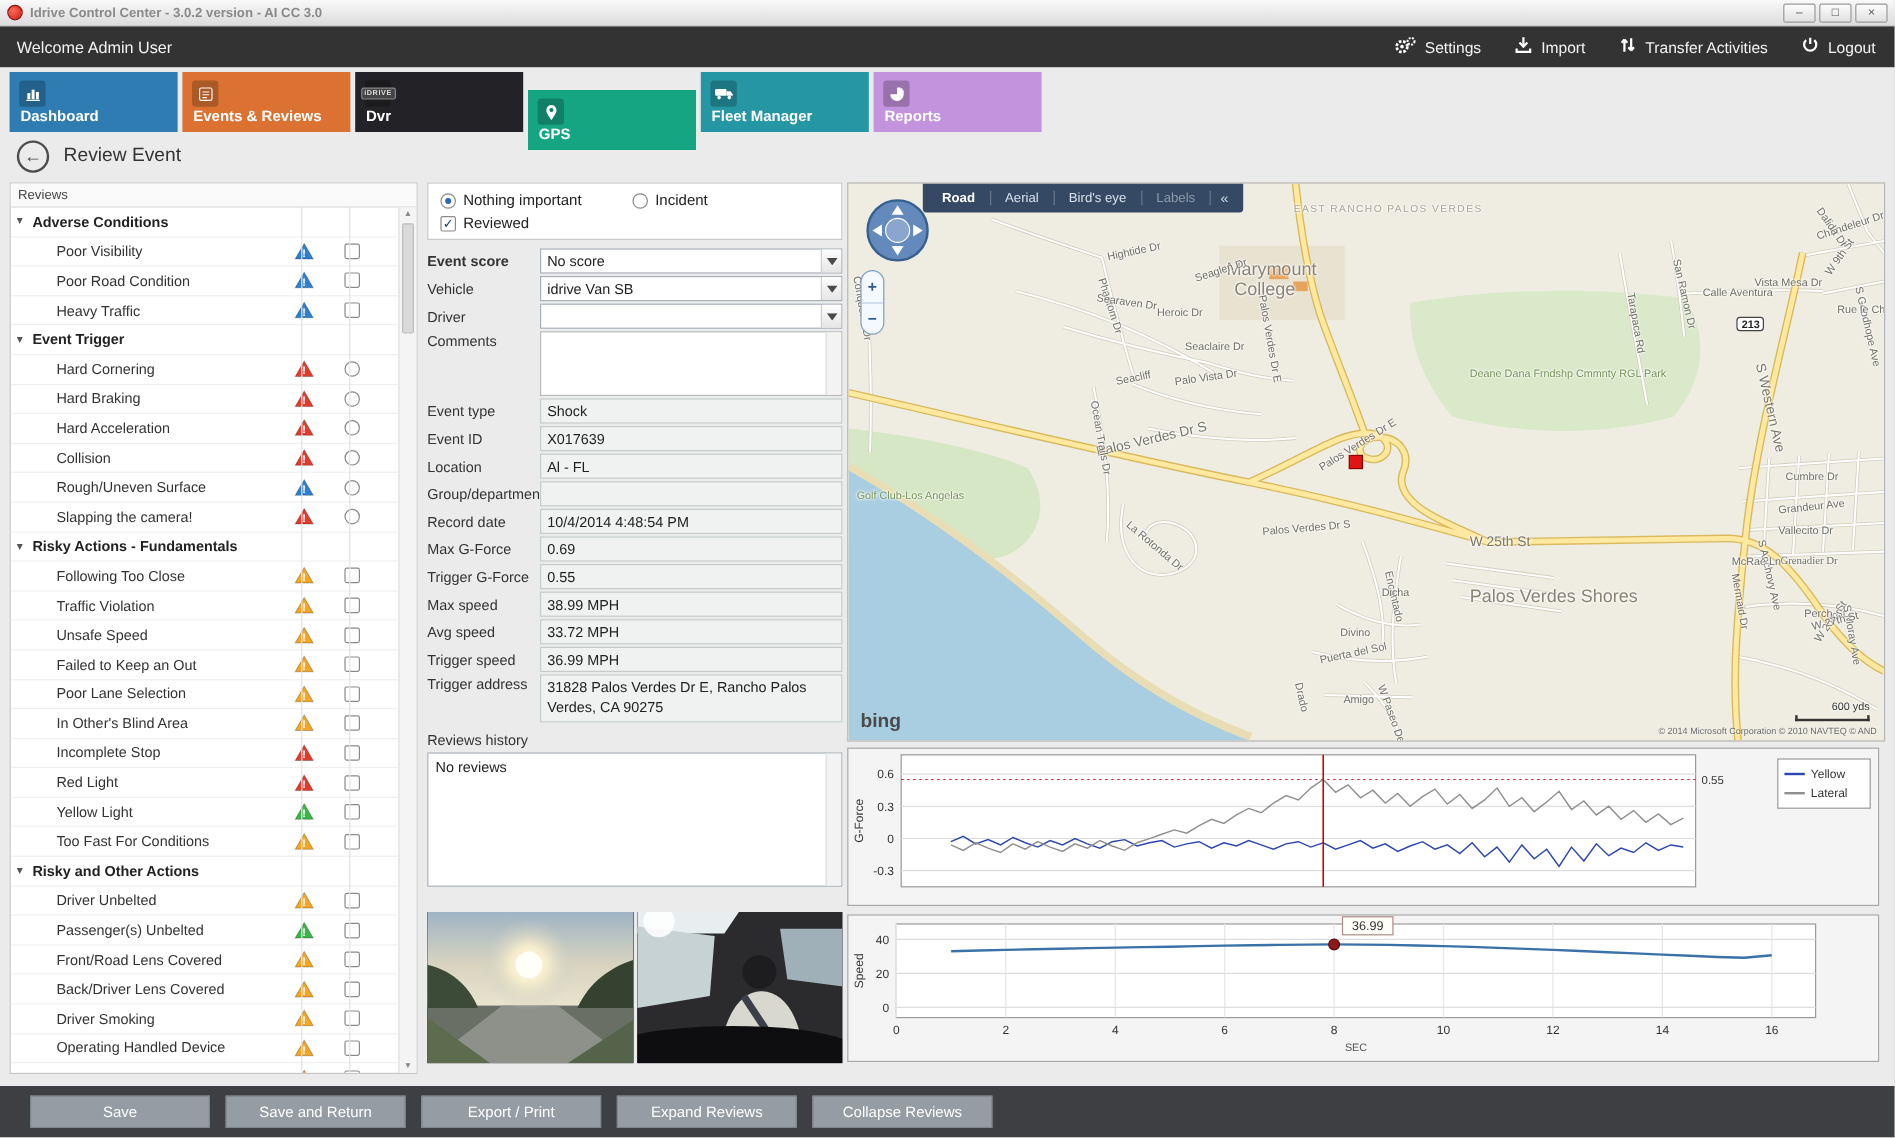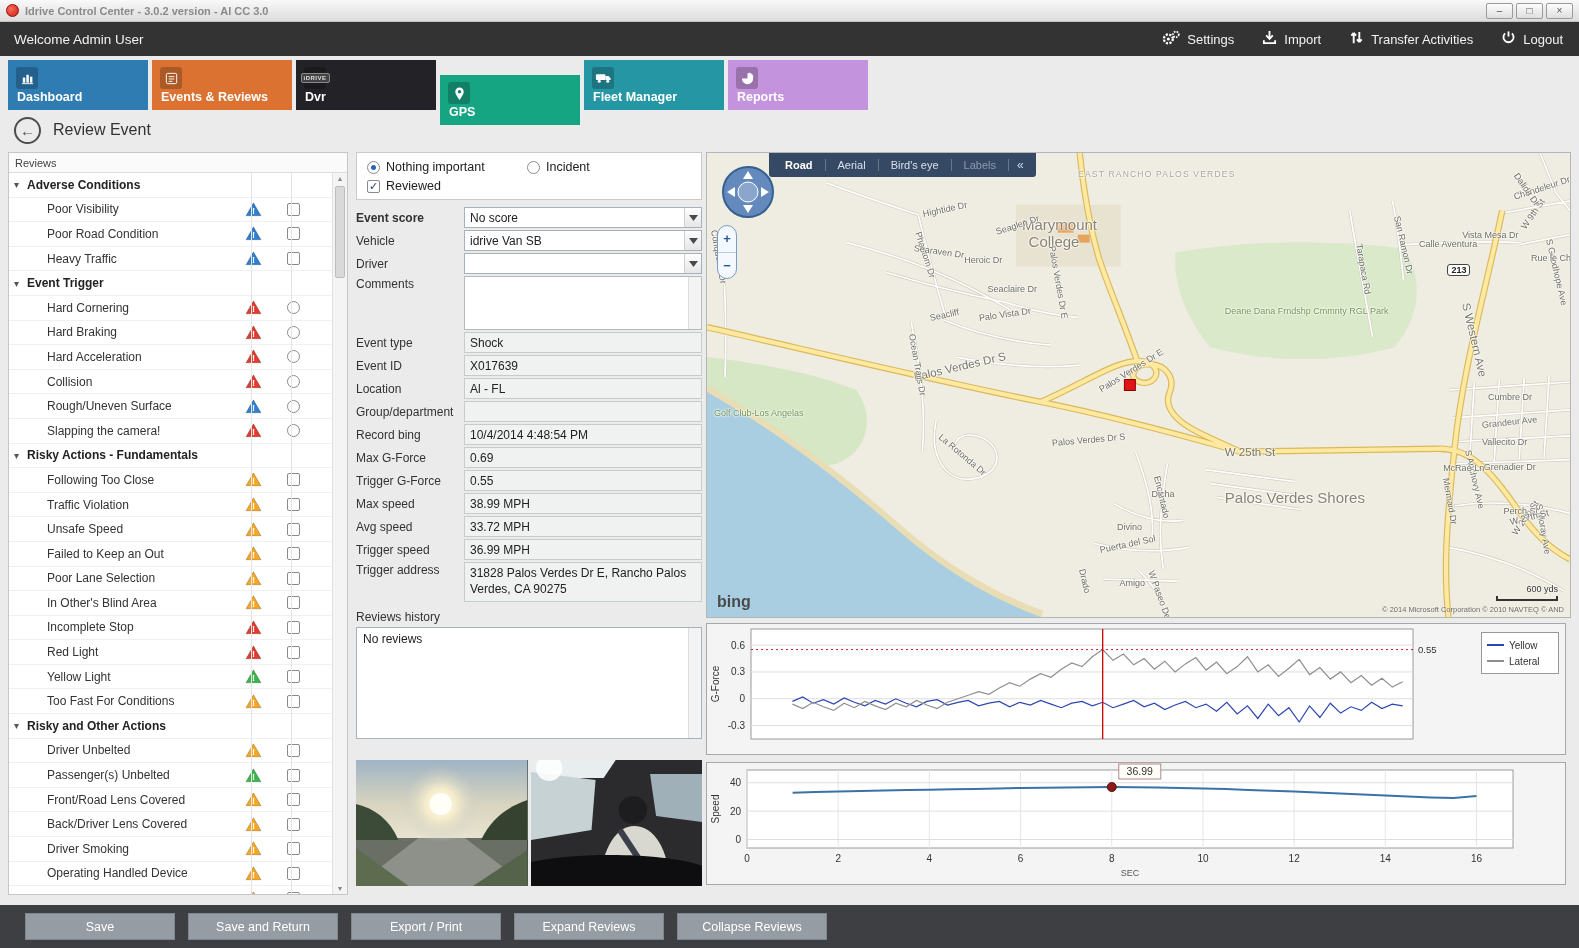--- a/index.html
+++ b/index.html
@@ -62,21 +62,21 @@
   
   .form-col { position:absolute; left:356px; top:152px; width:346px; height:734px; }
   .class-box { border:1px solid #c9c9c9; background:#fff; padding:7px 10px 6px 10px; }
   .class-row { display:flex; align-items:center; }
   .class-row + .class-row { margin-top:5px; }
   .opt { display:inline-flex; align-items:center; gap:6px; font-size:12.5px; color:#222; }
   .opt-first { width:160px; }
   .fields { margin-top:7px; display:flex; flex-direction:column; gap:2px; }
   .frow { display:flex; align-items:center; }
   .frow.tall { align-items:flex-start; }
-  .flabel { width:108px; flex:none; font-size:12px; color:#333; padding-top:1px; }
+  .flabel { width:94px; flex:none; font-size:12px; color:#333; padding-top:1px; }
   .flabel.bold { font-weight:bold; }
   .combo { flex:1; height:21px; background:#fff; border:1px solid #a8b0b8; display:flex; align-items:center;
     justify-content:space-between; padding-left:5px; font-size:12px; color:#222; }
   .combo-btn { width:17px; height:100%; display:flex; align-items:center; justify-content:center;
     border-left:1px solid #d0d0d0; background:linear-gradient(#fdfdfd,#e6e6e6); }
   .tarea { flex:1; height:54px; background:#fff; border:1px solid #b8b8b8; position:relative; }
   .tscroll { position:absolute; right:0; top:0; bottom:0; width:13px; background:#f3f3f3; border-left:1px solid #ddd; }
   .rofield { flex:1; height:21px; background:#f0f2f2; border:1px solid #c6cccc; font-size:12px; color:#222;
     display:flex; align-items:center; padding:0 5px; white-space:nowrap; overflow:hidden; }
   .rofield.multi { height:40px; align-items:flex-start; padding-top:3px; white-space:normal; line-height:1.3; }
@@ -665,21 +665,21 @@
         </div>
         <div class="frow">
           <span class="flabel">Location</span>
           <div class="rofield">Al - FL</div>
         </div>
         <div class="frow">
           <span class="flabel">Group/department</span>
           <div class="rofield"></div>
         </div>
         <div class="frow">
-          <span class="flabel">Record bing</span>
+          <span class="flabel">Record date</span>
           <div class="rofield">10/4/2014 4:48:54 PM</div>
         </div>
         <div class="frow">
           <span class="flabel">Max G-Force</span>
           <div class="rofield">0.69</div>
         </div>
         <div class="frow">
           <span class="flabel">Trigger G-Force</span>
           <div class="rofield">0.55</div>
         </div>
@@ -813,21 +813,21 @@
         <span class="mlabel road" style="left: 32.5%; top: 28.3%;">Seaclaire Dr</span>
         <span class="mlabel road" style="left: 25.8%; top: 34.5%; transform: rotate(-12deg);">Seacliff</span>
         <span class="mlabel road" style="left: 31.5%; top: 34.5%; transform: rotate(-8deg);">Palo Vista Dr</span>
         <span class="mlabel road" style="left: 23.8%; top: 38%; transform: rotate(80deg);">Ocean Trails Dr</span>
         <span class="mlabel road" style="left: 27%; top: 60%; transform: rotate(40deg);">La Rotonda Dr</span>
         <span class="mlabel road" style="left: 0.8%; top: 15.5%; transform: rotate(80deg);">Conqueror Dr</span>
         <span class="mlabel road" style="left: 90.5%; top: 51.5%;">Cumbre Dr</span>
         <span class="mlabel road" style="left: 89.8%; top: 57.5%; transform: rotate(-6deg);">Grandeur Ave</span>
         <span class="mlabel road" style="left: 89.8%; top: 61.3%;">Vallecito Dr</span>
         <span class="mlabel road" style="left: 88.2%; top: 63%; transform: rotate(77deg);">S Anchovy Ave</span>
-        <span class="mlabel road" style="left: 90%; top: 66.5%;">Grenadier Dr</span>
+        <span class="mlabel road" style="left: 90%; top: 66.5%; font-family: Liberation Serif, serif;">Grenadier Dr</span>
         <span class="mlabel road" style="left: 85.3%; top: 66.8%;">McRae Ln</span>
         <span class="mlabel road" style="left: 85.6%; top: 69%; transform: rotate(80deg);">Mermaid Dr</span>
         <span class="mlabel road" style="left: 92.3%; top: 76%;">Perch St</span>
         <span class="mlabel road" style="left: 96.4%; top: 74.5%; transform: rotate(80deg);">S Moray Ave</span>
         <span class="mlabel road" style="left: 93%; top: 78.5%; transform: rotate(-14deg);">W 27th St</span>
         <span class="mlabel road" style="left: 52.2%; top: 68.5%; transform: rotate(77deg);">Encantado</span>
         <span class="mlabel road" style="left: 51.5%; top: 72.5%;">Dicha</span>
         <span class="mlabel road" style="left: 47.5%; top: 79.5%;">Divino</span>
         <span class="mlabel road" style="left: 45.5%; top: 84.5%; transform: rotate(-12deg);">Puerta del Sol</span>
         <span class="mlabel road" style="left: 43.5%; top: 88.5%; transform: rotate(77deg);">Drado</span>

